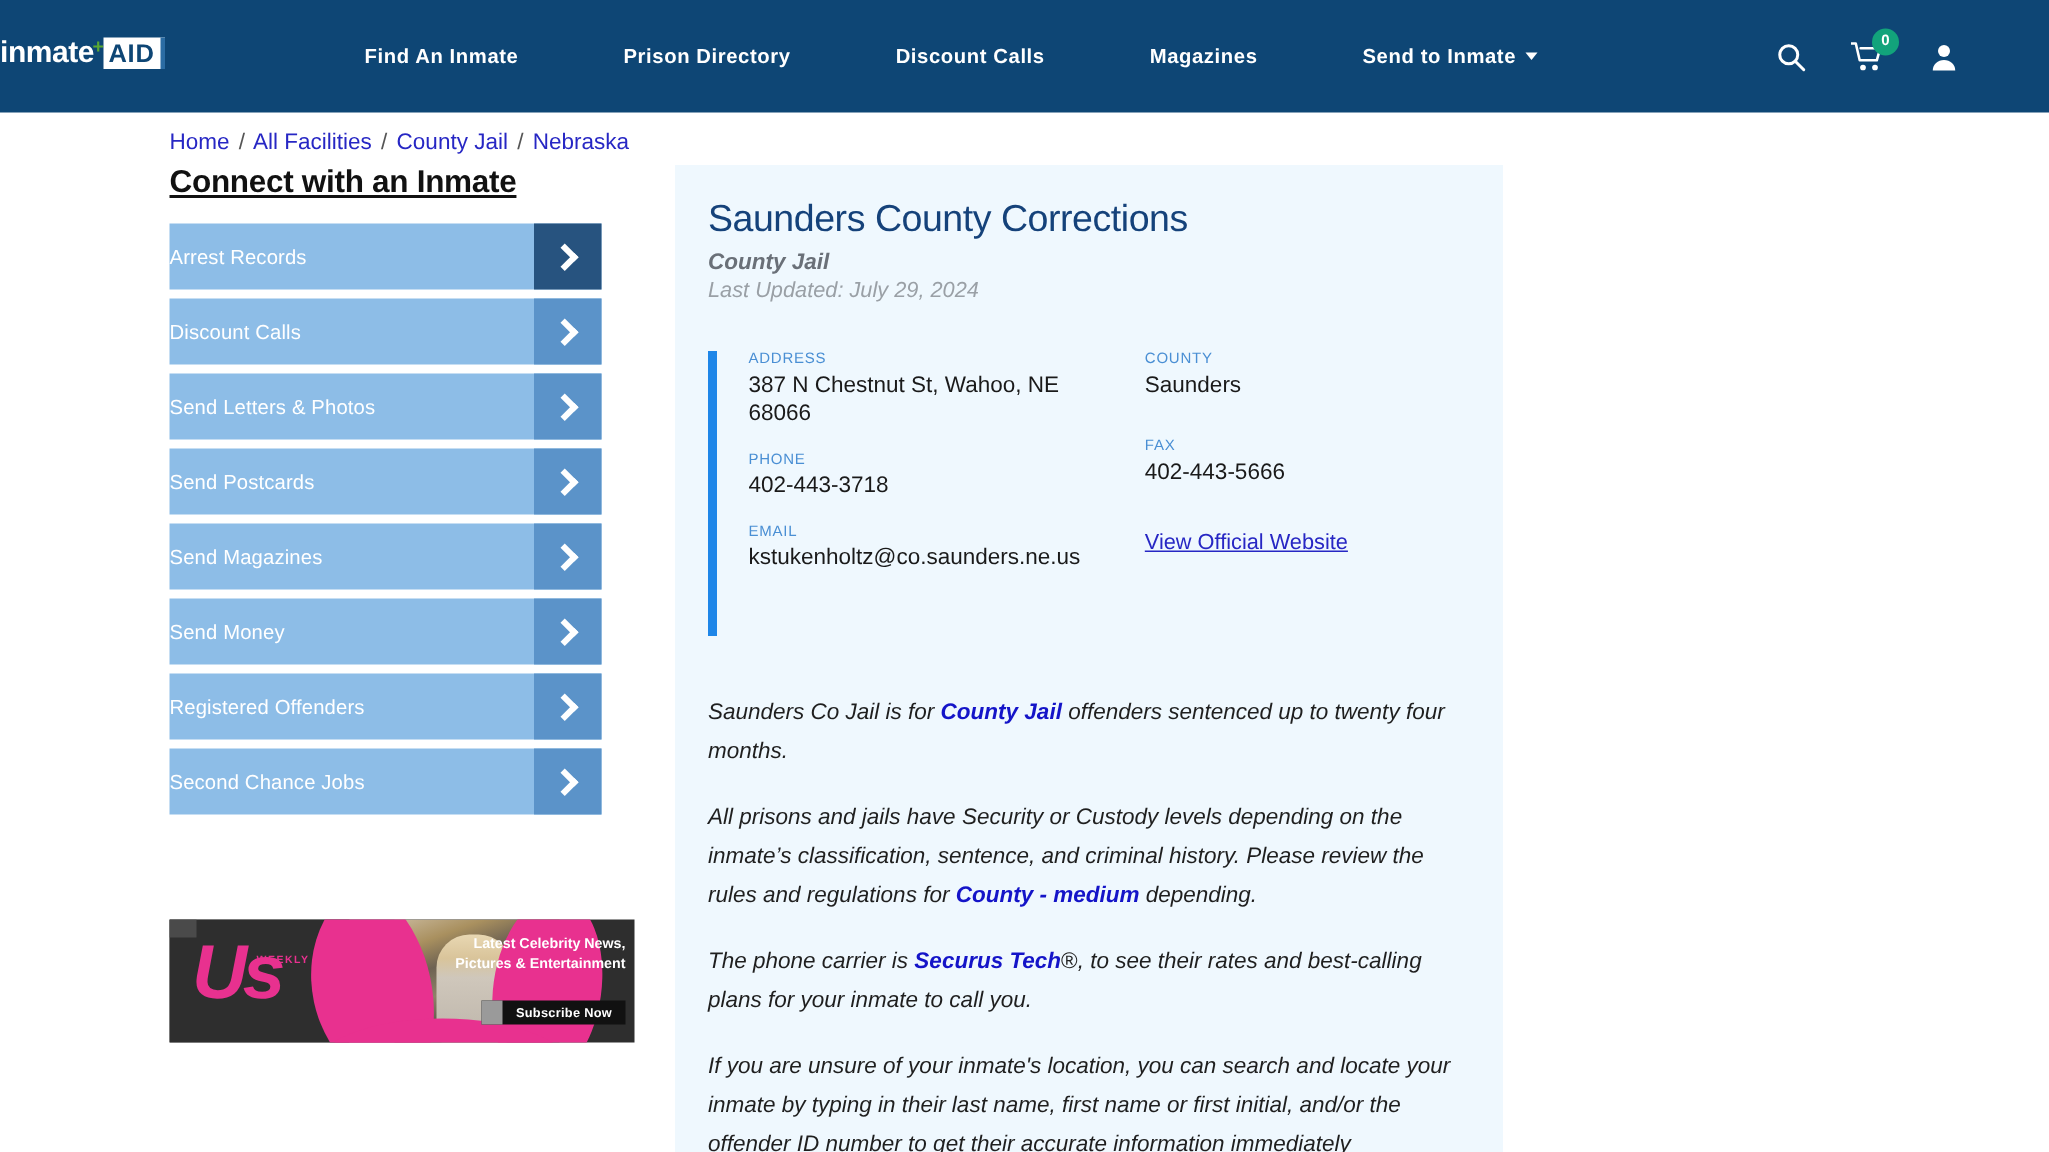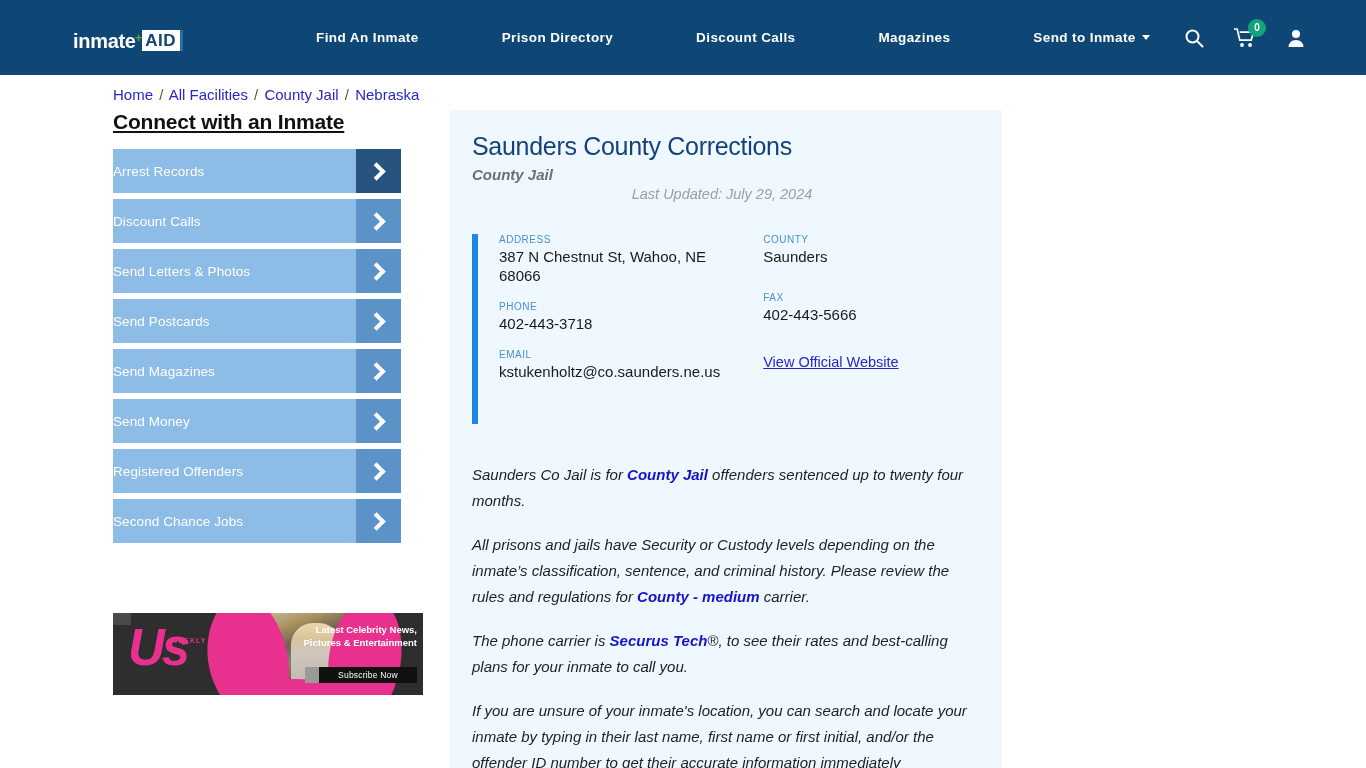--- a/index.html
+++ b/index.html
@@ -12,23 +12,22 @@
 
   
   #site-header {
     height: 75px;
     background: #0e4675;
     display: flex;
     align-items: center;
     position: relative;
   }
   #logo {
-    margin-left: 73px;
-    display: flex;
-    align-items: flex-end;
+    display: flex;
+    align-items: flex-start;
     height: 26px;
     user-select: none;
   }
   .logo-word {
     color: #ffffff;
     font-size: 20px;
     font-weight: bold;
     letter-spacing: -0.3px;
     line-height: 20px;
   }
@@ -48,21 +47,21 @@
     padding: 1px 4px 1px 3px;
     margin-left: 0px;
     letter-spacing: 0.5px;
     border-right: 3px solid #2b6ca3;
   }
 
   #main-nav {
     display: flex;
     align-items: center;
     margin-left: 100px;
-    gap: 17px;
+    gap: 4px;
   }
   .nav-item {
     color: #ffffff;
     font-size: 13.5px;
     font-weight: bold;
     letter-spacing: 0.4px;
     padding: 0 33px;
     white-space: nowrap;
     cursor: pointer;
   }
@@ -234,26 +233,26 @@
     width: 125px;
     color: #ffffff;
     font-size: 9.5px;
     font-weight: bold;
     line-height: 13px;
     text-align: right;
   }
   #ad-cta {
     position: absolute;
     right: 6px; top: 54px;
-    width: 112px; height: 16px;
+    width: 96px; height: 16px;
     background: #111111;
     border-left: 14px solid #9a9a9a;
     color: #ffffff;
     font-size: 8.5px;
-    font-weight: normal;
+    font-weight: bold;
     display: flex;
     align-items: center;
     justify-content: center;
     letter-spacing: 0.2px;
   }
 
   
   #facility-card {
     position: absolute;
     left: 450px; top: 35px;
@@ -273,21 +272,20 @@
     font-weight: bold;
     font-style: italic;
     color: #6a7078;
     margin-top: 5px;
   }
   #facility-updated {
     font-size: 14.5px;
     font-style: italic;
     color: #9aa0a6;
     margin-top: 3px;
-    text-align: center;
   }
 
   #contact-block {
     position: relative;
     margin-top: 32px;
     padding-left: 27px;
     min-height: 190px;
   }
   #contact-accent {
     position: absolute;
@@ -499,19 +497,19 @@
             <div class="c-value">402-443-5666</div>
           </div>
           <a id="official-website">View Official Website</a>
         </div>
 
       </div>
     </div>
 
     <div id="body-text">
       <p><span>Saunders Co Jail is for </span><span class="lnk">County Jail</span><span> offenders sentenced up to twenty four months.</span></p>
-      <p><span>All prisons and jails have Security or Custody levels depending on the inmate’s classification, sentence, and criminal history. Please review the rules and regulations for </span><span class="lnk">County - medium</span><span> carrier.</span></p>
+      <p><span>All prisons and jails have Security or Custody levels depending on the inmate’s classification, sentence, and criminal history. Please review the rules and regulations for </span><span class="lnk">County - medium</span><span> depending.</span></p>
       <p><span>The phone carrier is </span><span class="lnk">Securus Tech</span><span class="reg">®</span><span>, to see their rates and best-calling plans for your inmate to call you.</span></p>
       <p><span>If you are unsure of your inmate's location, you can search and locate your inmate by typing in their last name, first name or first initial, and/or the offender ID number to get their accurate information immediately </span></p>
     </div>
 
   </div>
 </div>
 
 </body></html>

